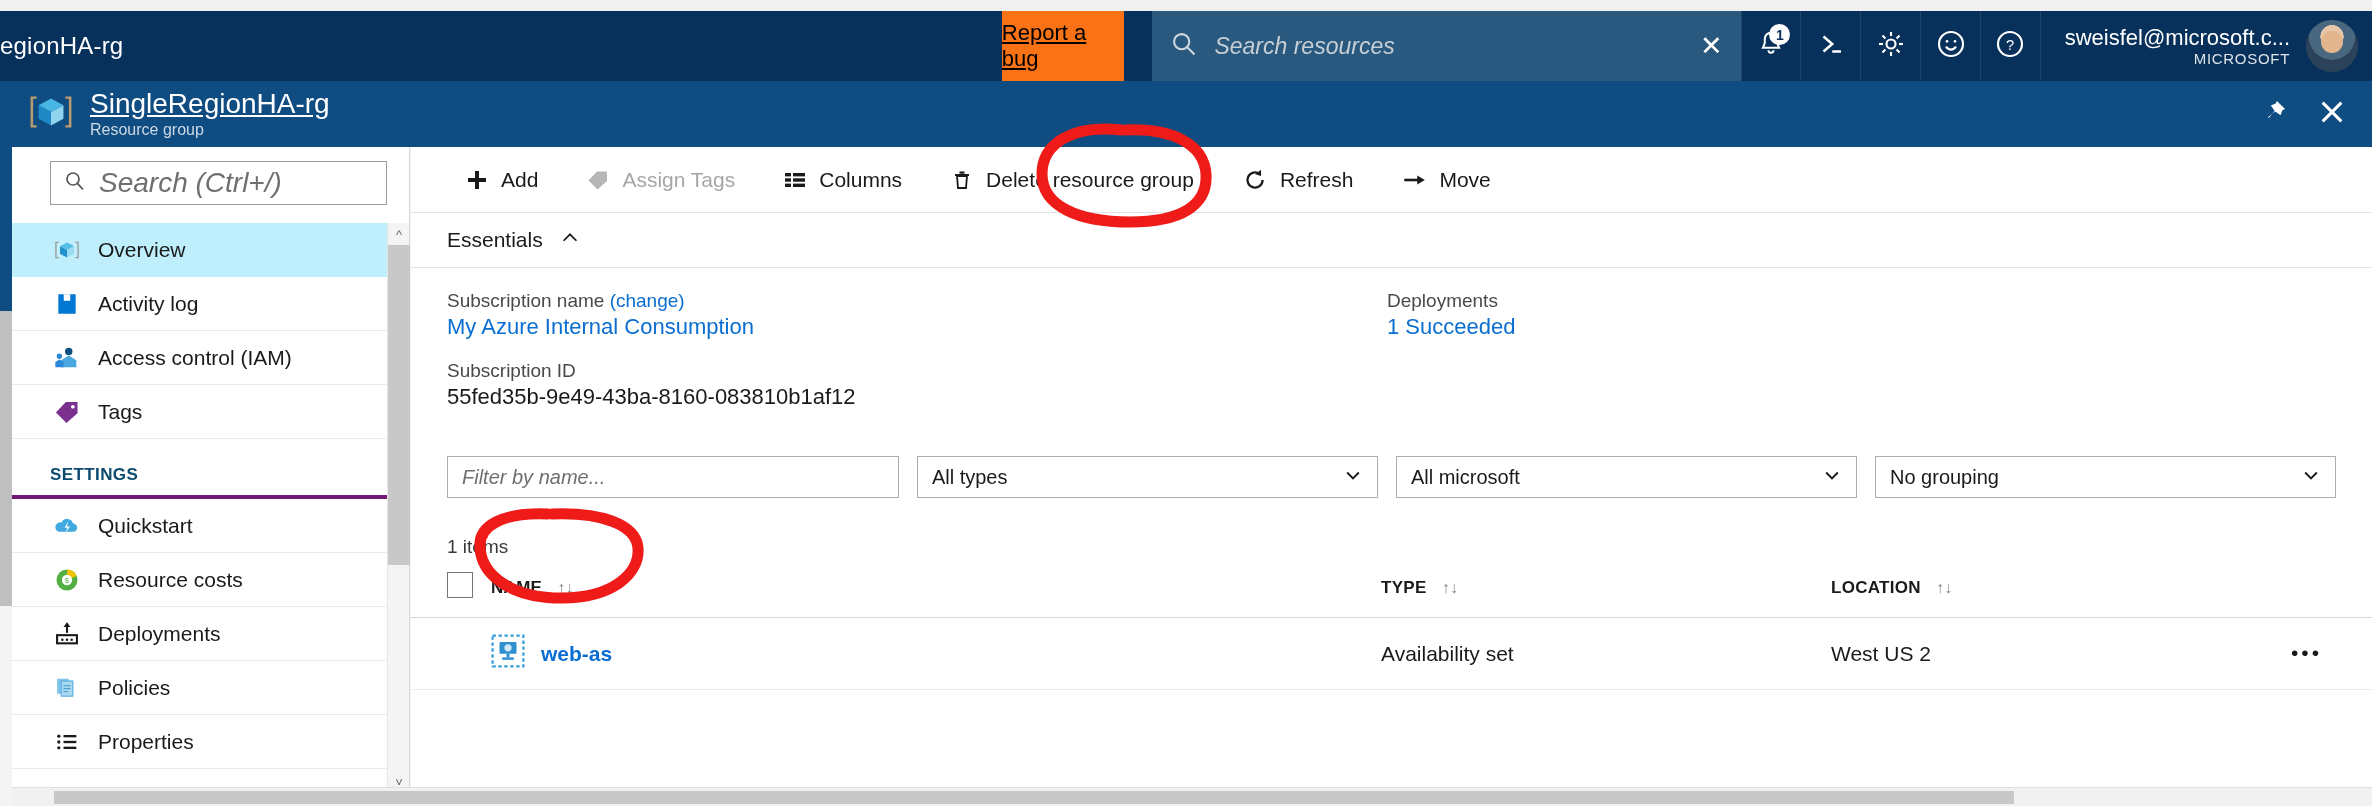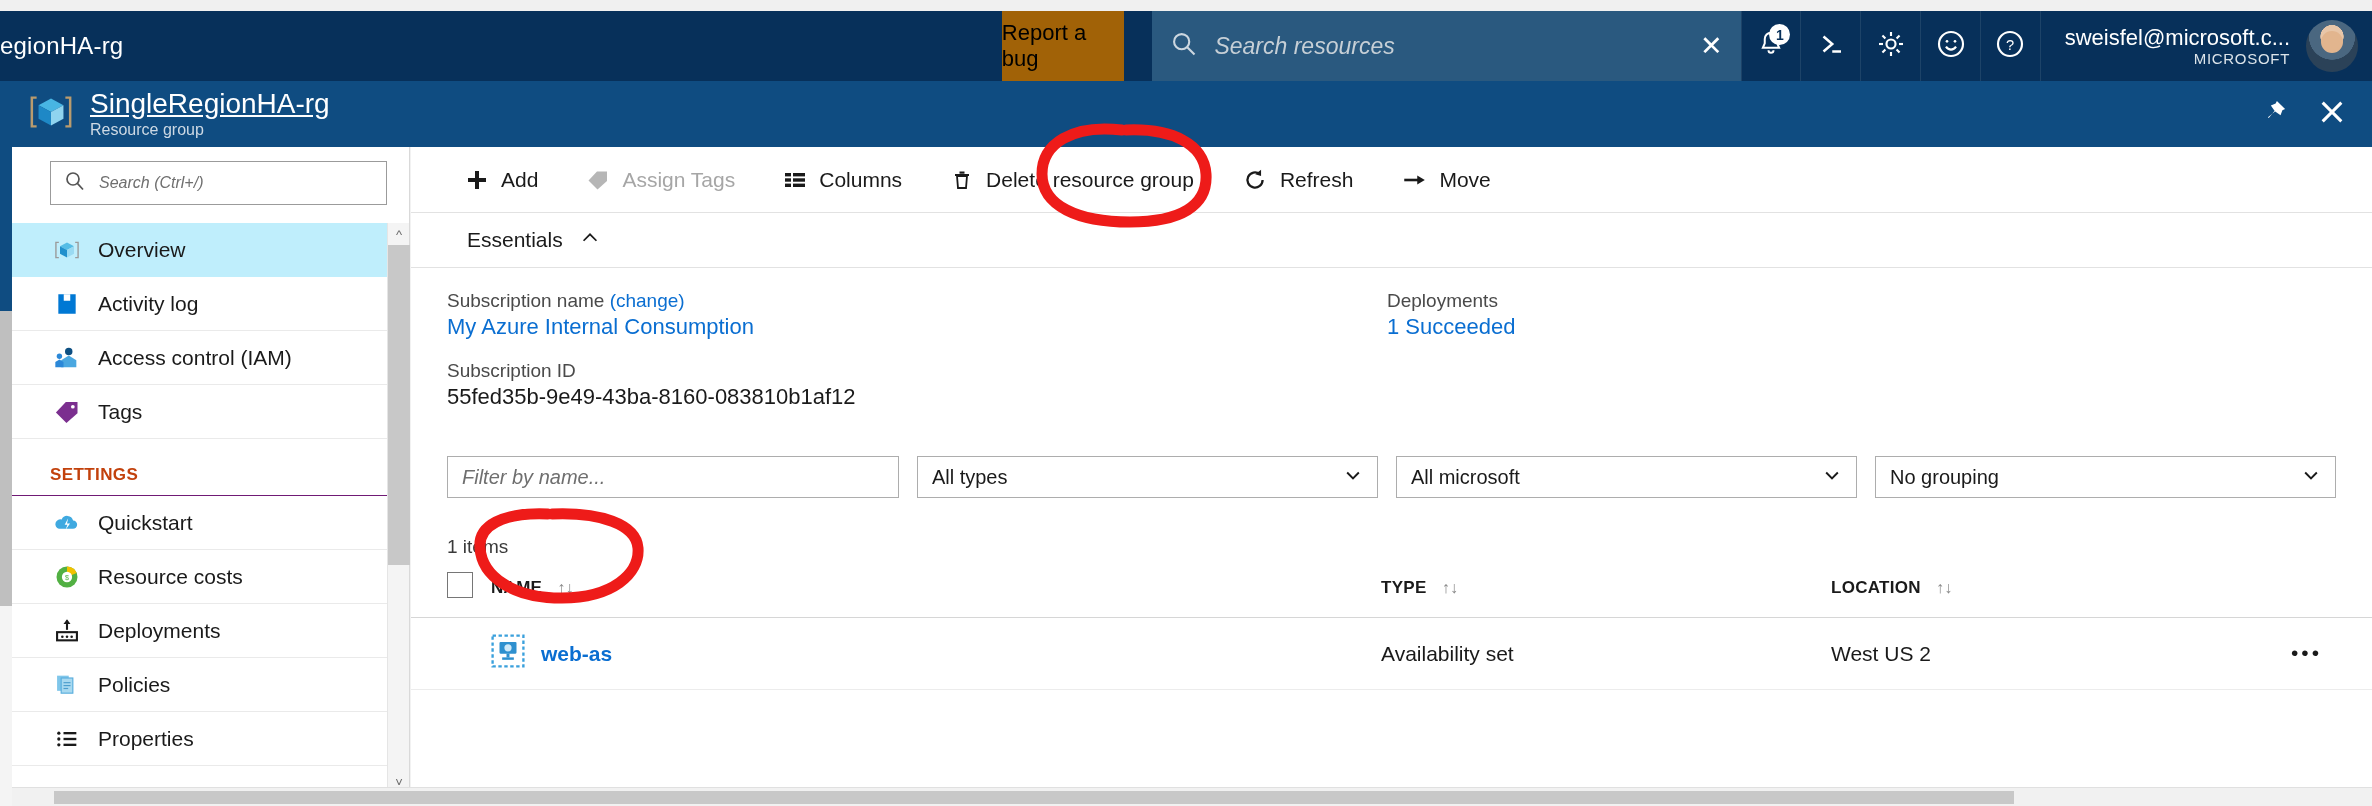--- a/index.html
+++ b/index.html
@@ -22,23 +22,23 @@
     position: absolute; left: 0; top: 11px; width: 2372px; height: 70px;
     background: #07305a;
     display: flex; align-items: stretch;
   }
   .breadcrumb-tail {
     display: flex; align-items: center;
     color: #ffffff; font-size: 24px; padding-left: 0px;
     width: 1005px; letter-spacing: .2px;
   }
   .report-bug {
-    width: 123px; background: #a16207; color: #000;
+    width: 123px; background: #f97316; color: #000;
     display: flex; align-items: center; justify-content: flex-end;
-    font-size: 22px; cursor: pointer;
+    font-size: 22px; cursor: pointer; text-decoration: underline;
   }
   .search-wrap {
     width: 590px; background: #2a597f; margin-left: 28px;
     display: flex; align-items: center; padding: 0 18px;
     position: relative;
   }
   .search-wrap .mag { margin-right: 16px; flex: 0 0 auto; }
   .search-wrap .ph {
     color: #c6cfd6; font-size: 23px; font-style: italic;
     font-family: "Liberation Sans", sans-serif;
@@ -108,35 +108,35 @@
     position: absolute; left: 12px; top: 147px;
     width: 398px; height: 640px; background: #fff;
     border-right: 1px solid #d9d9d9;
   }
   .nav-search {
     margin: 14px 22px 0 38px; height: 44px;
     border: 1px solid #9b9b9b; display: flex; align-items: center;
     padding: 0 12px; background: #fff;
   }
   .nav-search .ph {
-    color: #6f6f6f; font-size: 16px; font-style: italic; margin-left: 12px;
+    color: #6f6f6f; font-size: 28px; font-style: italic; margin-left: 12px;
   }
   .nav-list { margin-top: 18px; position: relative; }
   .nav-item {
     height: 54px; display: flex; align-items: center;
     padding-left: 38px; cursor: pointer;
     border-bottom: 1px solid #eaeaea;
   }
   .nav-item .ico { width: 34px; display: flex; align-items: center; justify-content: center; flex: 0 0 auto; }
   .nav-item .lbl { font-size: 21px; color: #1a1a1a; margin-left: 14px; }
   .nav-item.active { background: #bfeefc; border-bottom: none; }
   .nav-section {
-    font-size: 17px; font-weight: 700; color: #c2410c;
+    font-size: 17px; font-weight: 700; color: #0c4a6e;
     padding: 26px 0 10px 38px; letter-spacing: .4px;
-    border-bottom: 1px solid #701a75;
+    border-bottom: 4px solid #701a75;
   }
   .nav-scroll {
     position: absolute; right: 0px; top: 0px; width: 22px; height: 570px;
     background: #f4f4f4; border-left: 1px solid #e5e5e5;
   }
   .nav-scroll .thumb {
     position: absolute; left: 0; top: 22px; width: 22px; height: 320px; background: #c8c8c8;
   }
   .nav-scroll .arr {
     position: absolute; left: 0; width: 22px; height: 22px;
@@ -156,21 +156,21 @@
   }
   .cmd {
     display: flex; align-items: center; height: 66px;
     padding: 0 22px; cursor: pointer; font-size: 21px; color: #1a1a1a;
   }
   .cmd .ci { margin-right: 12px; display: flex; align-items: center; }
   .cmd.disabled { color: #a6a6a6; cursor: default; }
 
   .essentials {
     display: flex; align-items: center; height: 54px; padding-left: 36px;
-    font-size: 21px; color: #1a1a1a; cursor: pointer; margin-left: 20px;
+    font-size: 21px; color: #1a1a1a; cursor: pointer;
   }
   .essentials .chev { margin-left: 16px; }
   .ess-body {
     border-top: 1px solid #e2e2e2;
     padding: 22px 36px 16px 36px; display: flex;
   }
   .ess-col { width: 940px; }
   .ess-lbl { font-size: 19px; color: #4a4a4a; margin-bottom: 2px; }
   .ess-val { font-size: 22px; color: #1a1a1a; margin-bottom: 20px; }
   .ess-val.link { color: #0a6ed1; cursor: pointer; }

